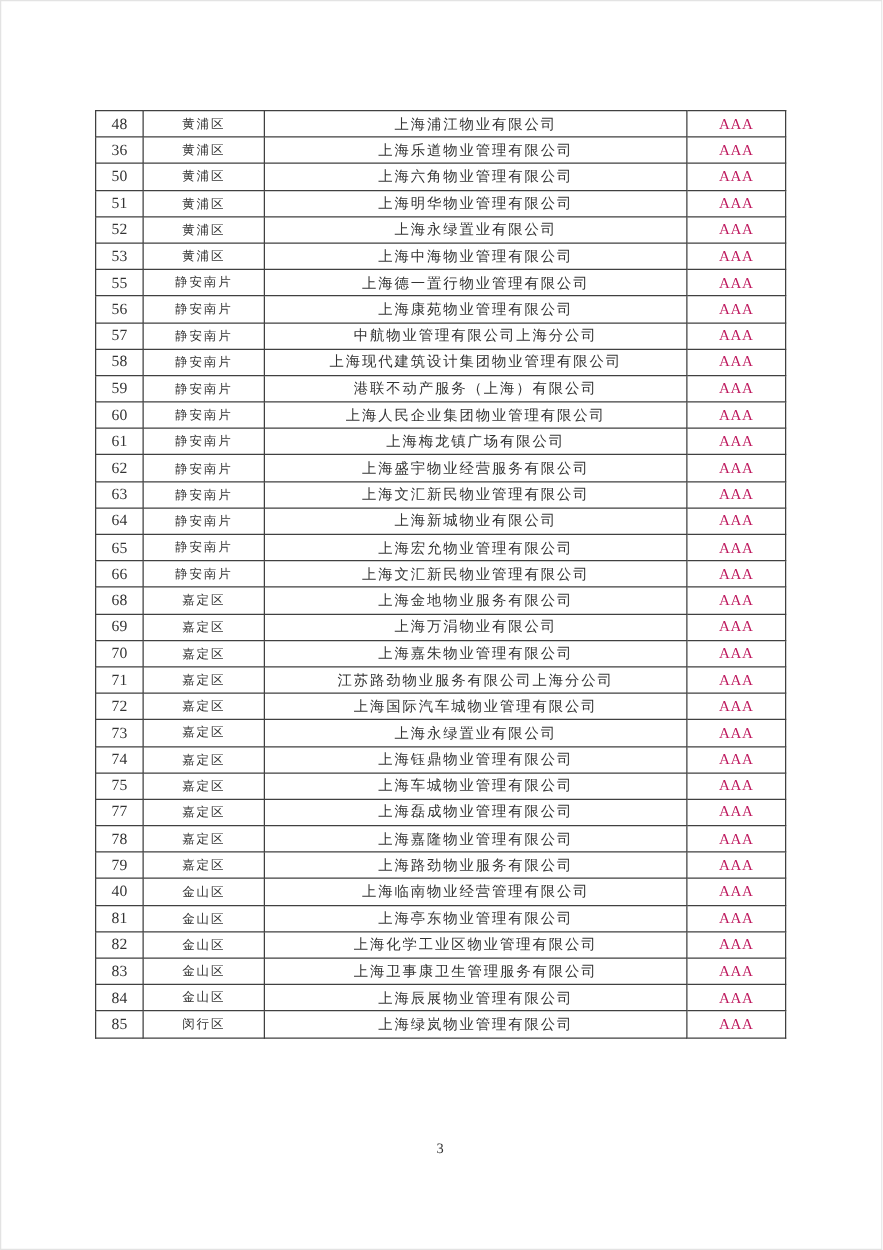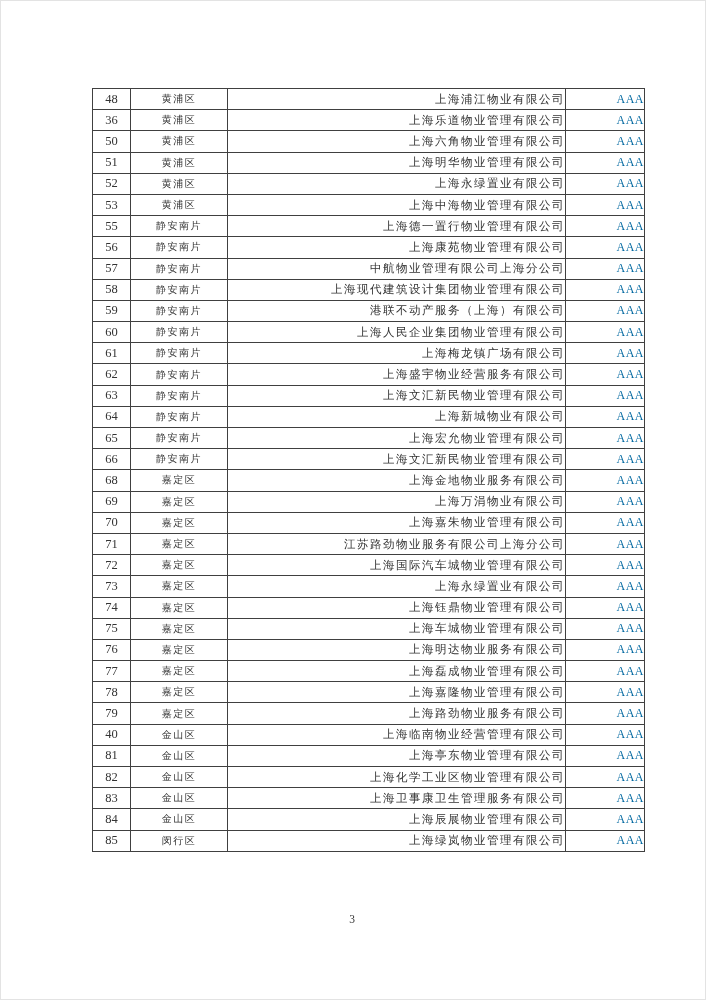--- a/index.html
+++ b/index.html
@@ -13,21 +13,21 @@
     height: 1000px;
     background: #ffffff;
     box-sizing: border-box;
     border: 1px solid #e3e3e3;
     font-family: "Liberation Serif", "DejaVu Serif", serif;
     color: #2b2b2b;
     overflow: hidden;
   }
   table.rating-table {
     position: absolute;
-    left: 91px;
+    left: 75px;
     top: 87px;
     width: 552px;
     border-collapse: collapse;
     table-layout: fixed;
   }
   .rating-table td {
     border: 1px solid #404040;
     height: 20.2px;
     padding: 0;
     text-align: center;
@@ -41,27 +41,25 @@
   }
   .rating-table td.c-district {
     font-size: 10px;
     letter-spacing: 1.5px;
     color: #333333;
   }
   .rating-table td.c-company {
     font-size: 11.5px;
     letter-spacing: 1.5px;
     color: #333333;
-    text-align: right;
   }
   .rating-table td.c-rating {
     font-size: 12px;
     letter-spacing: 0.5px;
-    color: #0369a1;
-    text-align: right;
+    color: #be185d;
   }
   .page-number {
     position: absolute;
     left: 75px;
     width: 552px;
     top: 912px;
     text-align: center;
     font-size: 11.5px;
     color: #333333;
   }
@@ -228,26 +226,20 @@
           <td class="c-company">上海钰鼎物业管理有限公司</td>
           <td class="c-rating">AAA</td>
         </tr>
         <tr>
           <td class="c-no">75</td>
           <td class="c-district">嘉定区</td>
           <td class="c-company">上海车城物业管理有限公司</td>
           <td class="c-rating">AAA</td>
         </tr>
         <tr>
-          <td class="c-no">76</td>
-          <td class="c-district">嘉定区</td>
-          <td class="c-company">上海明达物业服务有限公司</td>
-          <td class="c-rating">AAA</td>
-        </tr>
-        <tr>
           <td class="c-no">77</td>
           <td class="c-district">嘉定区</td>
           <td class="c-company">上海磊成物业管理有限公司</td>
           <td class="c-rating">AAA</td>
         </tr>
         <tr>
           <td class="c-no">78</td>
           <td class="c-district">嘉定区</td>
           <td class="c-company">上海嘉隆物业管理有限公司</td>
           <td class="c-rating">AAA</td>

